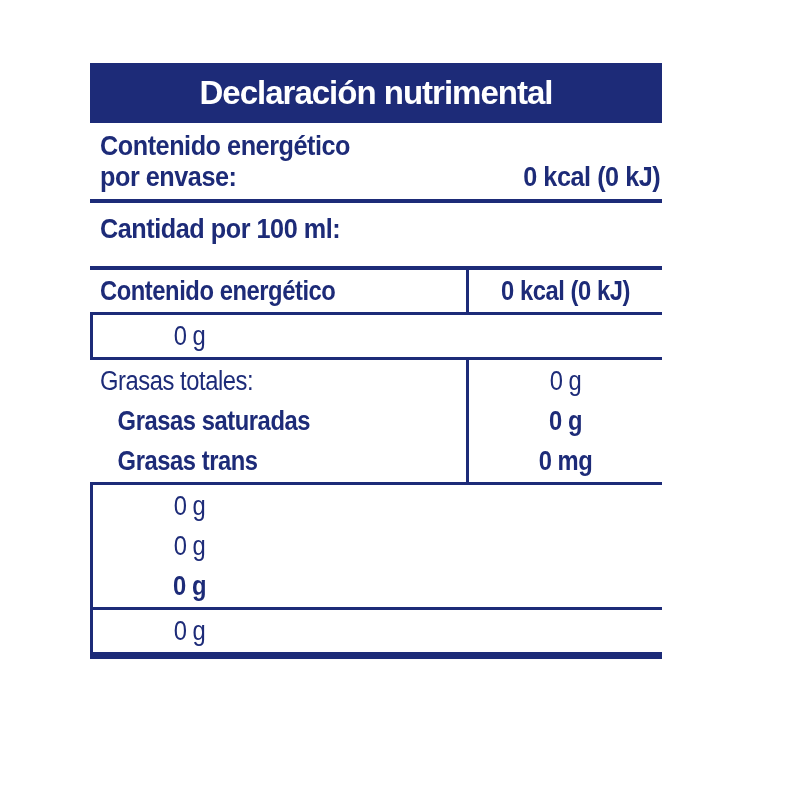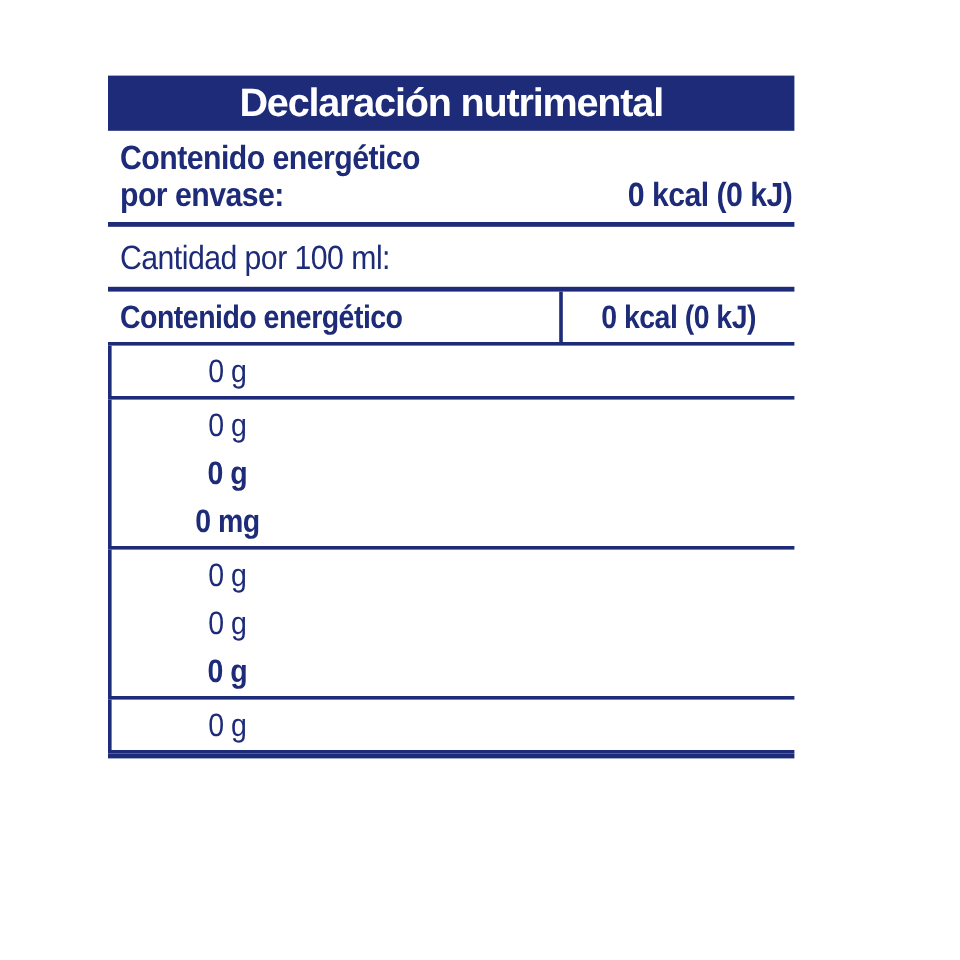--- a/index.html
+++ b/index.html
@@ -12,21 +12,21 @@
     color: #1d2b78;
     overflow: hidden;
   }
   .page {
     position: absolute;
     left: 90px;
     top: 63px;
     width: 572px;
   }
   .bar {
-    height: 46px;
+    height: 60px;
     background: #1d2b78;
     display: flex;
     align-items: center;
     justify-content: center;
   }
   .bar-title {
     color: #ffffff;
     font-weight: 700;
     font-size: 33px;
     letter-spacing: -1px;
@@ -54,25 +54,25 @@
     letter-spacing: -0.5px;
     transform: scaleX(0.9);
     transform-origin: 100% 50%;
     white-space: nowrap;
   }
   .rule {
     height: 4px;
     background: #1d2b78;
   }
   .serving {
-    font-weight: 400;
+    font-weight: 700;
     font-size: 28px;
     line-height: 31px;
     letter-spacing: -0.5px;
-    padding: 10px 0 9px 10px;
+    padding: 10px 0 22px 10px;
     transform-origin: 0 50%;
   }
   .serving-inner {
     display: inline-block;
     transform: scaleX(0.9);
     transform-origin: 0 50%;
     white-space: nowrap;
   }
   .ntable {
     border-top: 4px solid #1d2b78;
@@ -152,20 +152,25 @@
       </div>
     </div>
 
     <div class="trow">
       <div class="tvalue">
         <div class="line">0 g</div>
       </div>
     </div>
 
     <div class="trow">
+      <div class="tlabel">
+        <div class="line">Grasas totales:</div>
+        <div class="line bold indent">Grasas saturadas</div>
+        <div class="line bold indent">Grasas trans</div>
+      </div>
       <div class="tvalue">
         <div class="line">0 g</div>
         <div class="line bold">0 g</div>
         <div class="line bold">0 mg</div>
       </div>
     </div>
 
     <div class="trow">
       <div class="tvalue">
         <div class="line">0 g</div>

